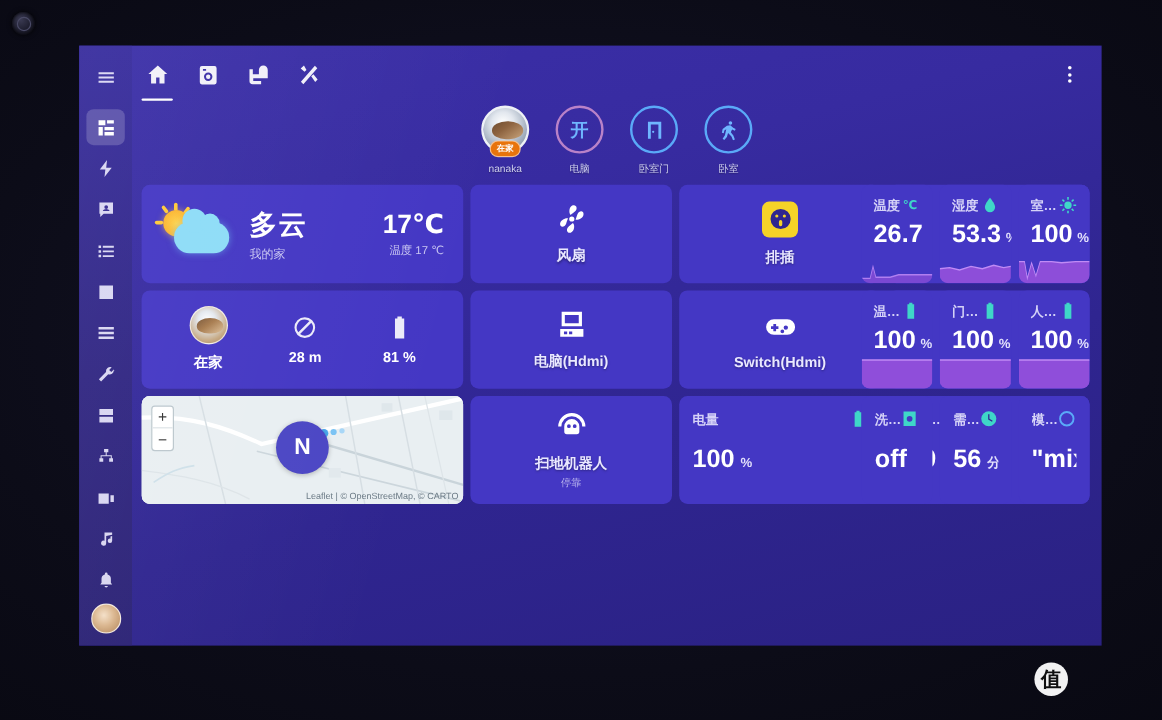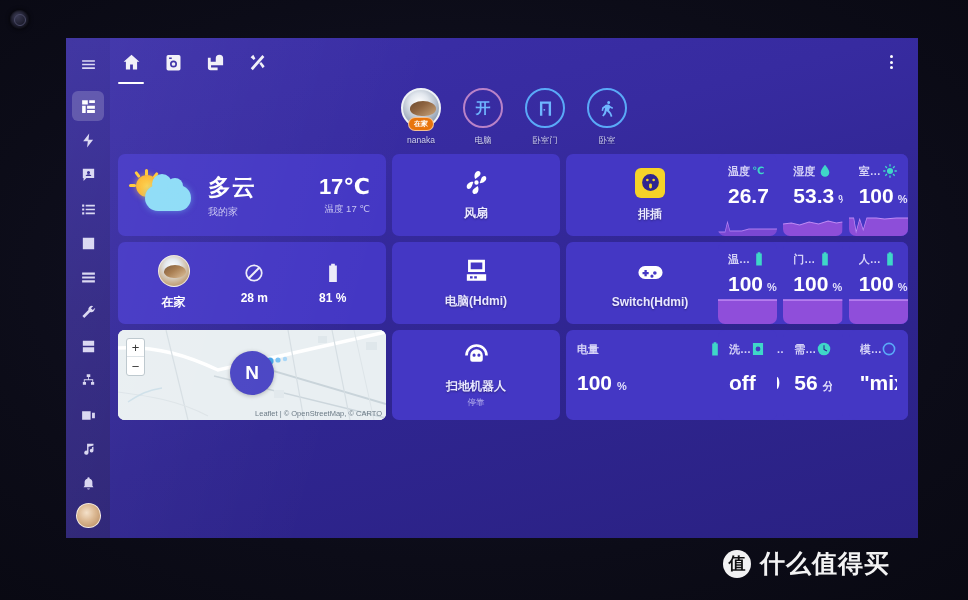--- a/index.html
+++ b/index.html
@@ -762,16 +762,15 @@
           <span class="su"></span>
         </div>
       </section>
     </div>
 
     <div id="screen-glare"></div>
   </div>
 
   <div id="watermark">
     <div id="wm-logo">值</div>
-    <div id="wm-text">什么值得买</div>
   </div>
 
 </div>
 
 </body></html>

